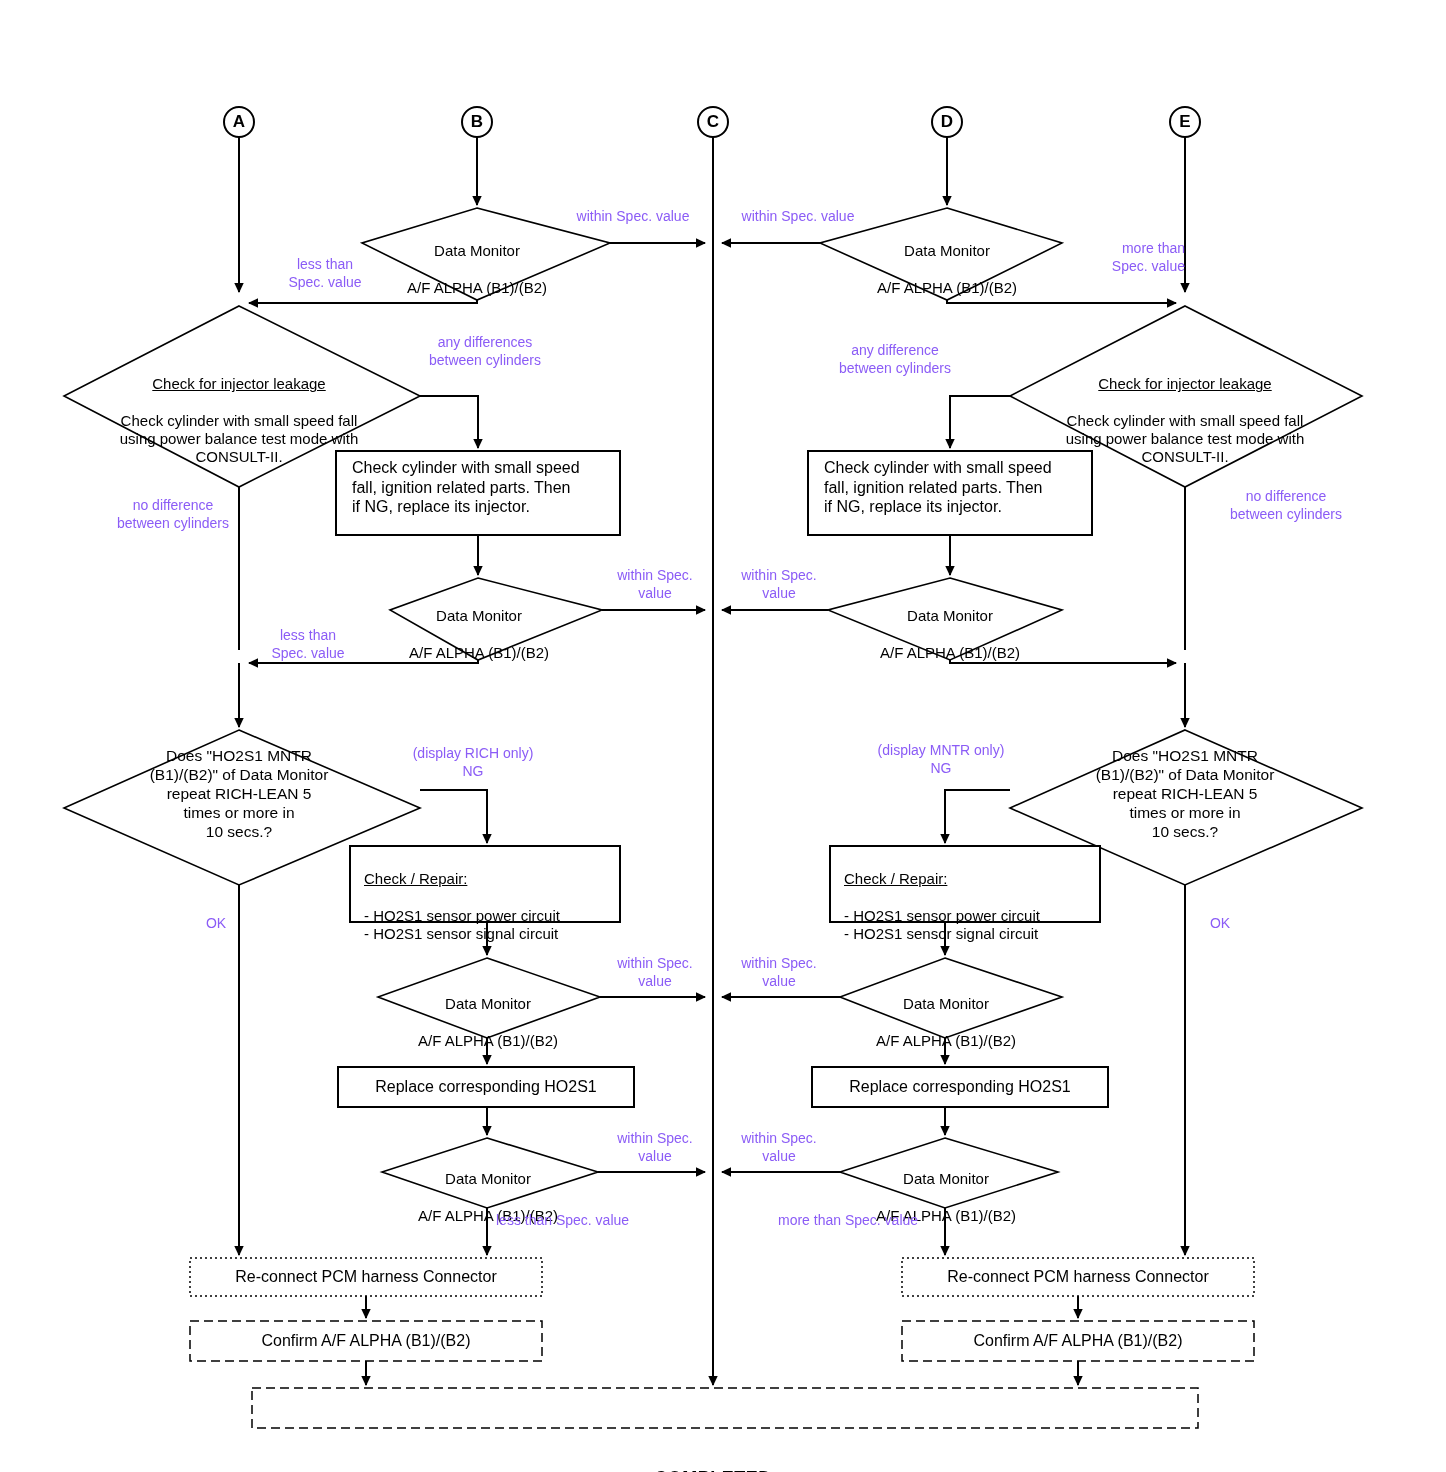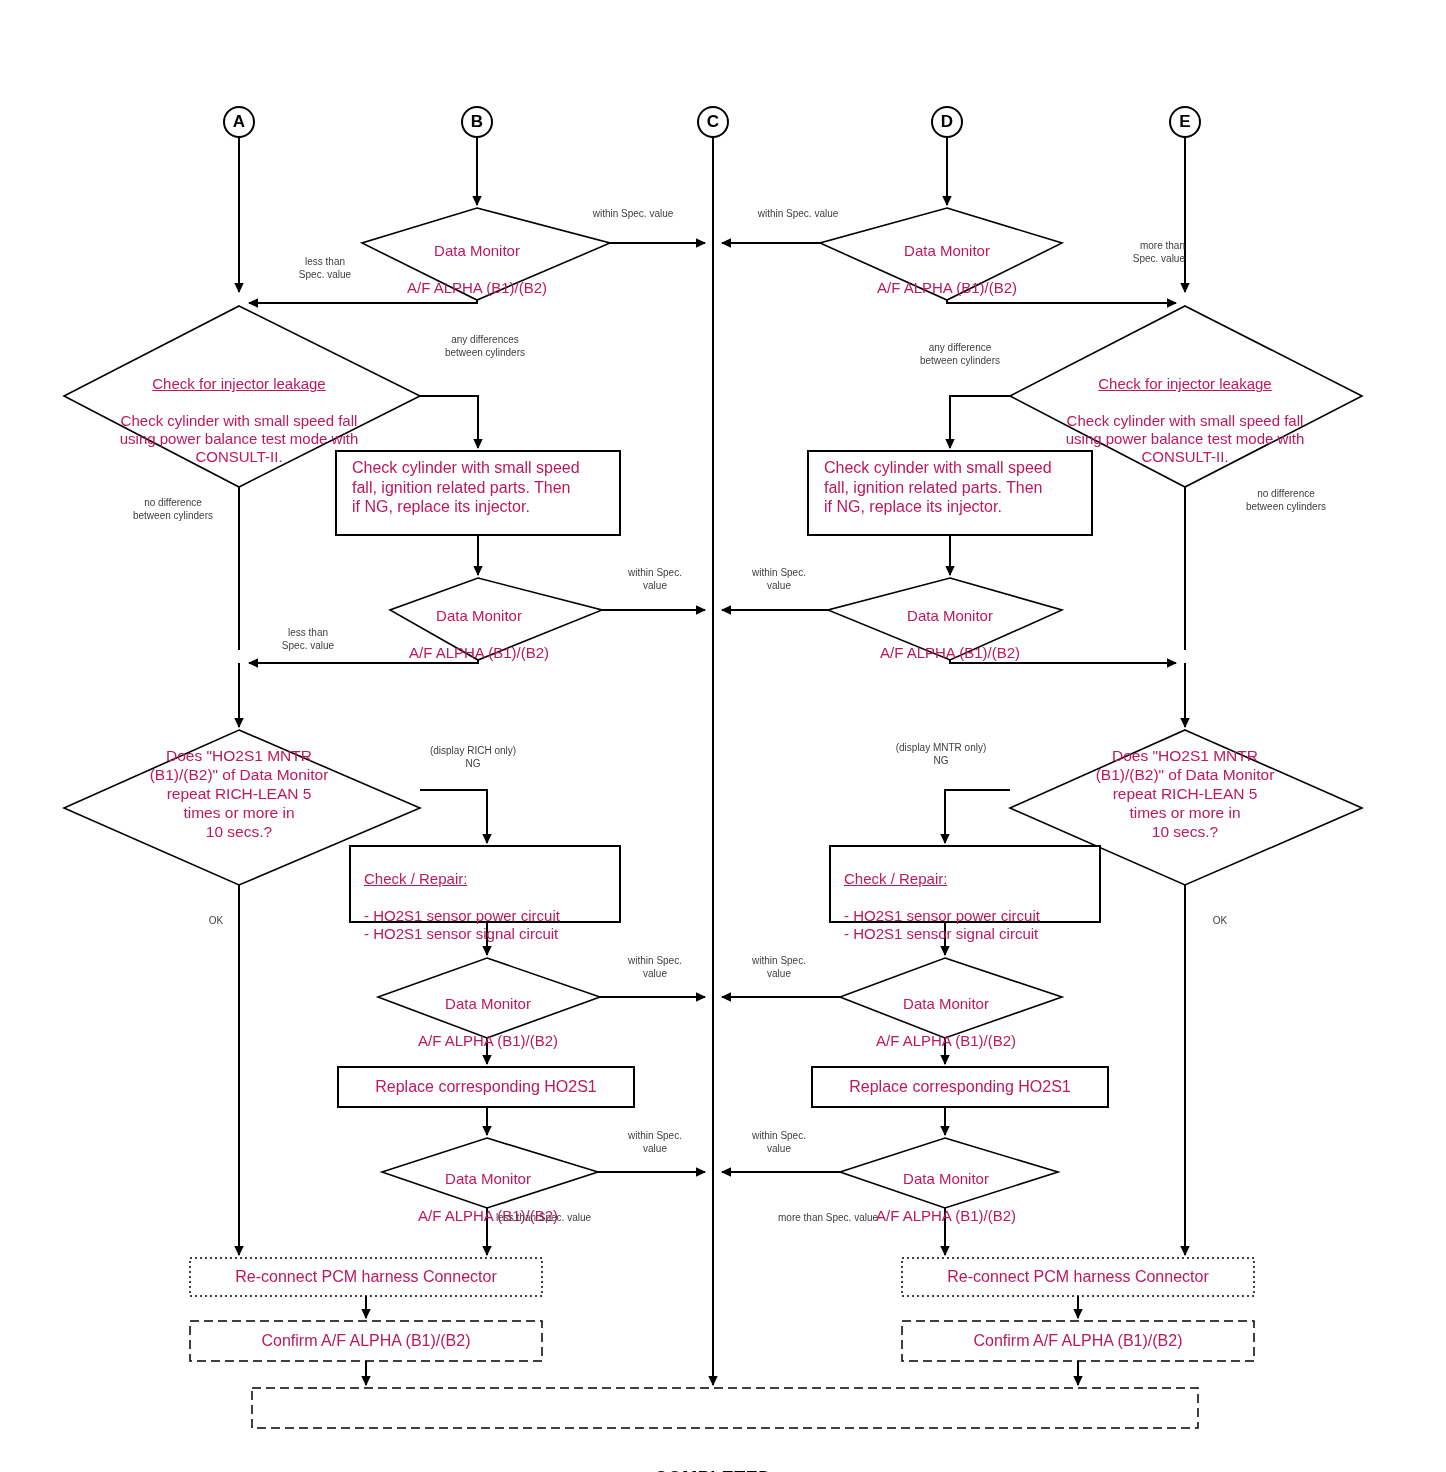--- a/index.html
+++ b/index.html
@@ -2,24 +2,24 @@
 <html><head>
 <meta charset="utf-8">
 <style>
   html,body{margin:0;padding:0;background:#ffffff;}
   body{font-family:"Liberation Sans", sans-serif;}
   #stage{position:relative;width:1446px;height:1472px;background:#fff;overflow:hidden;}
   svg{position:absolute;top:0;left:0;width:1446px;height:1472px;}
   .ln{stroke:#000;stroke-width:2;fill:none;}
   .shp{stroke:#000;stroke-width:2;fill:#fff;}
   .shp-thin{stroke:#000;stroke-width:1.6;fill:#fff;}
-  .txt{position:absolute;font-family:"Liberation Sans", sans-serif;color:#be185d;
+  .txt{position:absolute;font-family:"Liberation Sans", sans-serif;color:#000000;
        font-size:15px;line-height:1.22;text-align:center;white-space:pre-line;}
-  .lbl{position:absolute;font-family:"Liberation Sans", sans-serif;color:#404040;
-       font-size:10px;line-height:1.25;text-align:center;white-space:pre-line;}
+  .lbl{position:absolute;font-family:"Liberation Sans", sans-serif;color:#8b5cf6;
+       font-size:14px;line-height:1.25;text-align:center;white-space:pre-line;}
   .conn{position:absolute;font-family:"Liberation Sans", sans-serif;font-size:17px;
         font-weight:bold;color:#000;text-align:center;width:30px;}
   .ul{text-decoration:underline;}
   .completed{position:absolute;font-size:18px;font-weight:bold;text-decoration:underline;
              letter-spacing:.5px;text-align:center;}
 </style>
 </head>
 <body>
 
 <div id="stage">
@@ -239,21 +239,21 @@
 <div class="lbl" style="left:553px;top:208px;width:160px;">within Spec. value</div>
 <div class="lbl" style="left:718px;top:208px;width:160px;">within Spec. value</div>
 
 <div class="lbl" style="left:265px;top:256px;width:120px;">less than
 Spec. value</div>
 <div class="lbl" style="left:1065px;top:240px;width:120px;text-align:right;">more than
 Spec. value</div>
 
 <div class="lbl" style="left:400px;top:334px;width:170px;">any differences
 between cylinders</div>
-<div class="lbl" style="left:875px;top:342px;width:170px;">any difference
+<div class="lbl" style="left:810px;top:342px;width:170px;">any difference
 between cylinders</div>
 
 <div class="lbl" style="left:88px;top:497px;width:170px;">no difference
 between cylinders</div>
 <div class="lbl" style="left:1196px;top:488px;width:180px;">no difference
 between cylinders</div>
 
 <div class="lbl" style="left:600px;top:567px;width:110px;">within Spec.
 value</div>
 <div class="lbl" style="left:724px;top:567px;width:110px;">within Spec.

